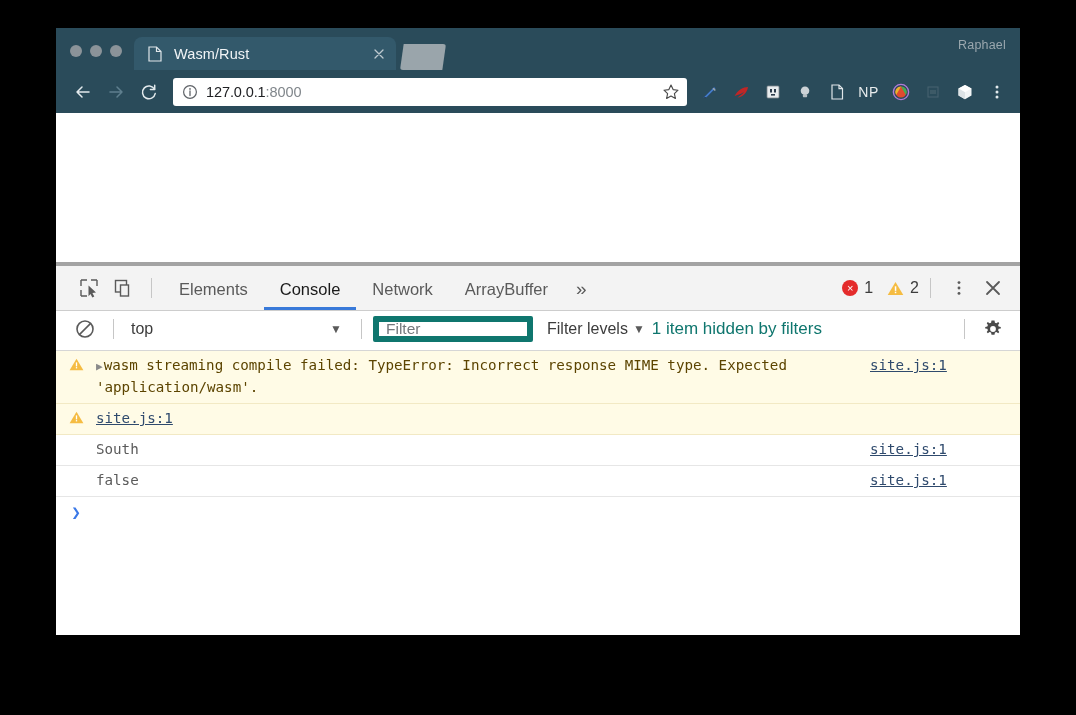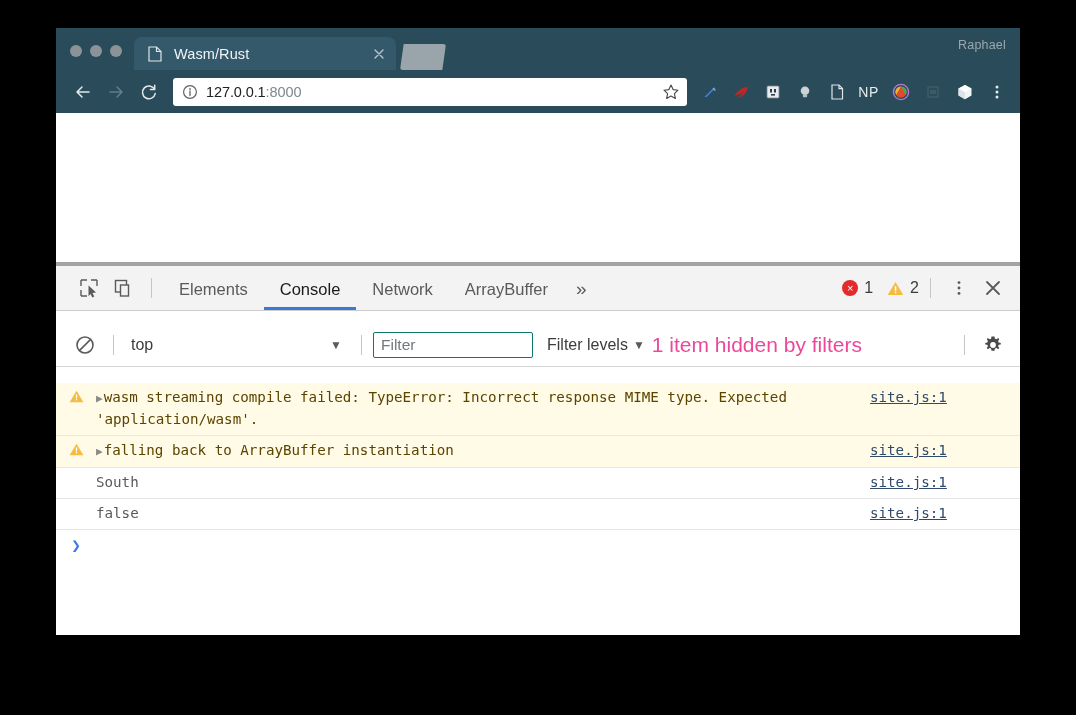--- a/index.html
+++ b/index.html
@@ -169,21 +169,20 @@
     height: 4px;
     background: #a3a3a3;
   }
 
   
   .devtools {
     background: #ffffff;
     height: 369px;
     display: flex;
     flex-direction: column;
-    gap: 16px;
   }
   .dt-tabbar {
     height: 45px;
     background: #f3f3f3;
     border-bottom: 1px solid #cdcdcd;
     display: flex;
     align-items: center;
     padding: 0 10px 0 16px;
     box-sizing: border-box;
     flex: 0 0 auto;
@@ -259,43 +258,43 @@
     align-items: center;
     min-width: 225px;
     font-size: 16px;
     color: #3c3c3c;
   }
   .ctx-label { flex: 1; padding-left: 6px; }
   .caret { font-size: 12px; color: #5a5a5a; padding-right: 8px; }
   .filter-input {
     width: 160px;
     height: 26px;
-    border: 1px solid #0f766e;
+    border: 6px solid #0f766e;
     border-radius: 2px;
     font-size: 15.5px;
     color: #5f6368;
     padding: 0 7px;
     box-sizing: border-box;
     font-family: "Liberation Sans", sans-serif;
     background: #fff;
     outline: none;
   }
   .filter-input::placeholder { color: #73787d; }
   .levels {
     display: flex;
     align-items: center;
     font-size: 16px;
     color: #3c3c3c;
     margin-left: 14px;
     white-space: nowrap;
   }
   .levels .caret { padding: 0 7px 0 5px; }
   .hidden-note {
-    font-size: 21px;
-    color: #ec4899;
+    font-size: 17px;
+    color: #0f766e;
     white-space: nowrap;
   }
 
   
   .console-body {
     flex: 1;
     overflow: hidden;
     background: #ffffff;
   }
   .msg {
@@ -598,21 +597,20 @@
       </div>
 
       <div class="msg warning">
         <span class="msg-gutter">
           <svg width="15" height="13" viewBox="0 0 15 13">
             <path d="M7.5 0.8 L14.4 12.2 H0.6 Z" fill="#f5bc42"></path>
             <rect x="6.85" y="4.4" width="1.3" height="4" fill="#ffffff"></rect>
             <rect x="6.85" y="9.1" width="1.3" height="1.3" fill="#ffffff"></rect>
           </svg>
         </span>
-        <span class="msg-body"><span class="disclosure">▶</span><span>falling back to ArrayBuffer instantiation</span></span>
         <span class="msg-source">site.js:1</span>
       </div>
 
       <div class="msg">
         <span class="msg-gutter"></span>
         <span class="msg-body">South</span>
         <span class="msg-source">site.js:1</span>
       </div>
 
       <div class="msg">

